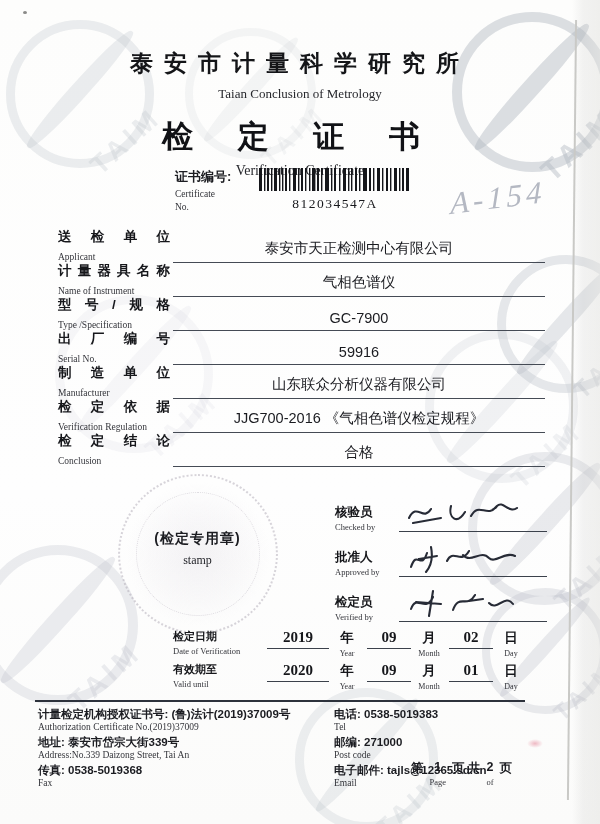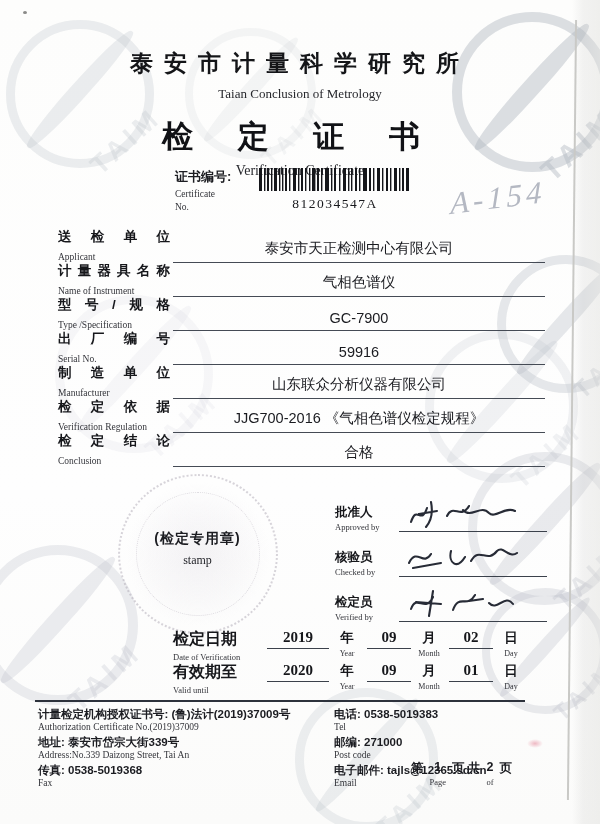--- a/index.html
+++ b/index.html
@@ -60,21 +60,21 @@
   .siglabel{width:64px;padding-bottom:0;}
   .siglabel-zh{font-size:12.5px;font-weight:bold;color:#16171b;}
   .siglabel-en{font-family:"Liberation Serif",serif;font-size:8.5px;color:#33343a;margin-top:1px;}
   .sigline{flex:1;border-bottom:1.5px solid #3b414b;position:relative;height:40px;}
   .sigline svg{position:absolute;left:4px;bottom:1px;}
   .ink{stroke:#272b36;stroke-width:2.1;fill:none;stroke-linecap:round;stroke-linejoin:round;}
   
   .dates{position:absolute;left:173px;top:629px;width:372px;}
   .drow{display:flex;height:33px;}
   .dlabel{width:94px;}
-  .dlabel-zh{font-size:16px;font-weight:bold;color:#16171b;}
+  .dlabel-zh{font-size:11px;font-weight:bold;color:#16171b;}
   .dlabel-en{font-family:"Liberation Serif",serif;font-size:8.5px;color:#33343a;margin-top:2px;}
   .dnum{text-align:center;font-family:"Liberation Serif",serif;font-size:15px;font-weight:bold;
     height:19px;border-bottom:1.2px solid #3b414b;color:#16171b;}
   .dnum.year{width:62px;}
   .dnum.mo{width:44px;margin-left:2px;}
   .dnum.dy{width:44px;margin-left:2px;}
   .dunit{width:36px;text-align:center;}
   .dunit-zh{font-size:13.5px;font-weight:bold;color:#16171b;}
   .dunit-en{font-family:"Liberation Serif",serif;font-size:8px;color:#33343a;margin-top:2px;}
   
@@ -256,37 +256,37 @@
     <div class="stamp-seal"></div>
     <div class="stamp-text">
       <div class="stamp-zh">(检定专用章)</div>
       <div class="stamp-en">stamp</div>
     </div>
   </div>
 
   <div class="sigs">
     <div class="sigrow">
       <div class="siglabel">
+        <div class="siglabel-zh">核验员</div>
+        <div class="siglabel-en">Checked by</div>
+      </div>
+      <div class="sigline">
+        <svg width="130" height="36">
+          <path class="ink" d="M6 24 C14 8 20 28 28 15 M10 29 L38 24 M48 12 C45 24 54 31 62 18 M68 22 C76 7 84 25 94 12 C100 6 106 20 114 14"></path>
+        </svg>
+      </div>
+    </div>
+    <div class="sigrow">
+      <div class="siglabel">
         <div class="siglabel-zh">批准人</div>
         <div class="siglabel-en">Approved by</div>
       </div>
       <div class="sigline">
         <svg width="130" height="36">
           <path class="ink" d="M8 28 C14 10 18 32 24 14 M16 20 L34 17 M28 8 C30 18 28 27 23 33 M44 22 C50 9 58 26 66 12 M60 16 C68 25 78 10 86 19 C92 25 102 12 112 17"></path>
-        </svg>
-      </div>
-    </div>
-    <div class="sigrow">
-      <div class="siglabel">
-        <div class="siglabel-zh">核验员</div>
-        <div class="siglabel-en">Checked by</div>
-      </div>
-      <div class="sigline">
-        <svg width="130" height="36">
-          <path class="ink" d="M6 24 C14 8 20 28 28 15 M10 29 L38 24 M48 12 C45 24 54 31 62 18 M68 22 C76 7 84 25 94 12 C100 6 106 20 114 14"></path>
         </svg>
       </div>
     </div>
     <div class="sigrow">
       <div class="siglabel">
         <div class="siglabel-zh">检定员</div>
         <div class="siglabel-en">Verified by</div>
       </div>
       <div class="sigline">
         <svg width="130" height="36">

